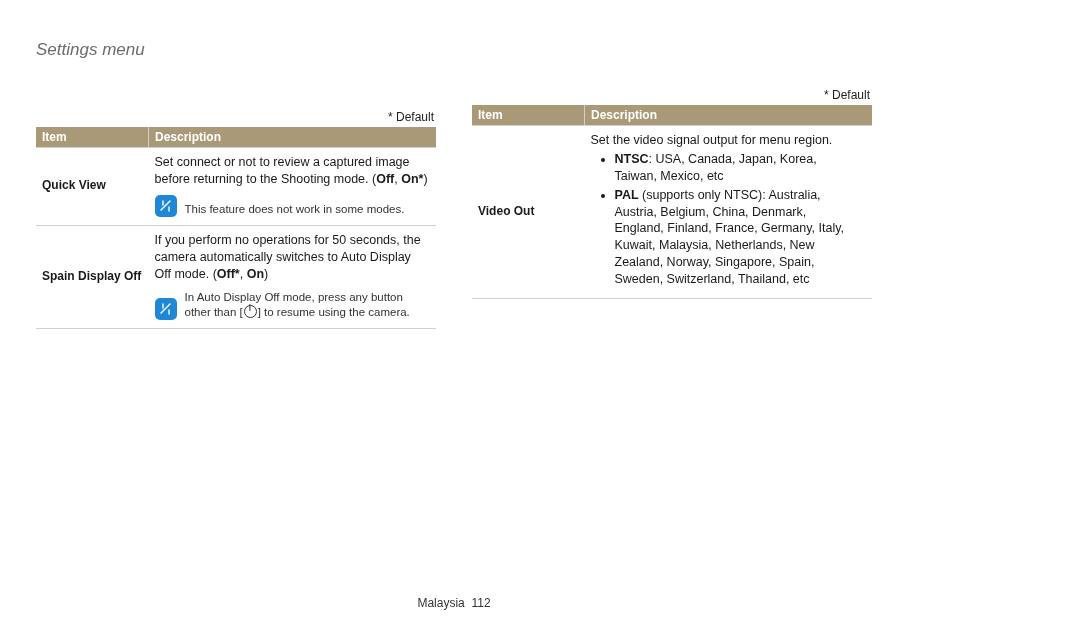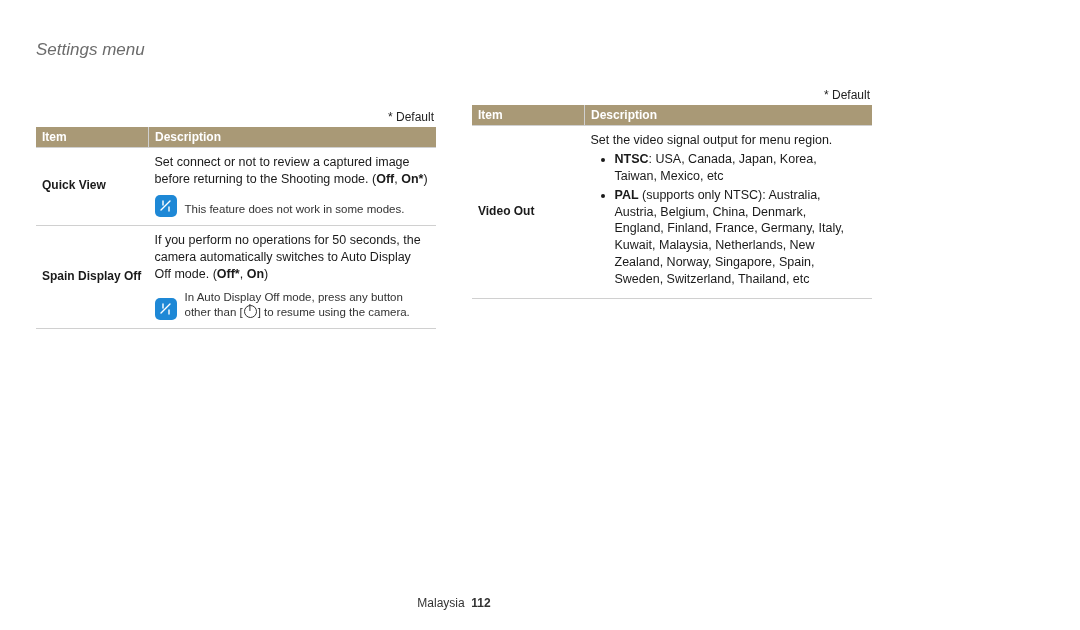--- a/index.html
+++ b/index.html
@@ -140,21 +140,21 @@
   .footer {
     position: absolute;
     bottom: 20px;
     left: 0;
     width: 100%;
     text-align: center;
     font-size: 12px;
     color: #333;
   }
   .footer .pg {
-    font-weight: 700;
+    font-weight: 400;
   }
 </style>
 </head>
 <body>
 
 <div class="page">
 
   <div class="breadcrumb">Settings menu</div>
 
   <div class="columns">

